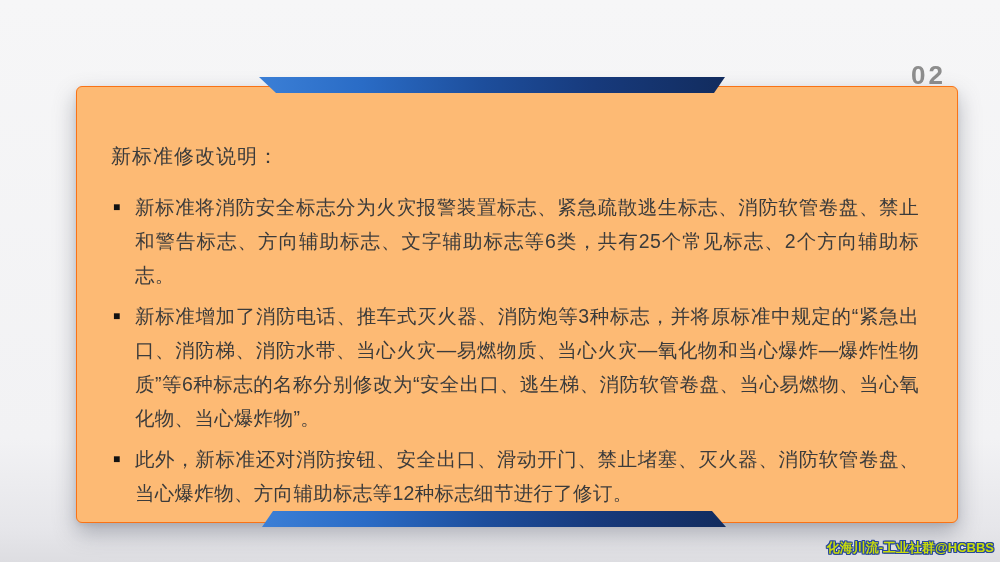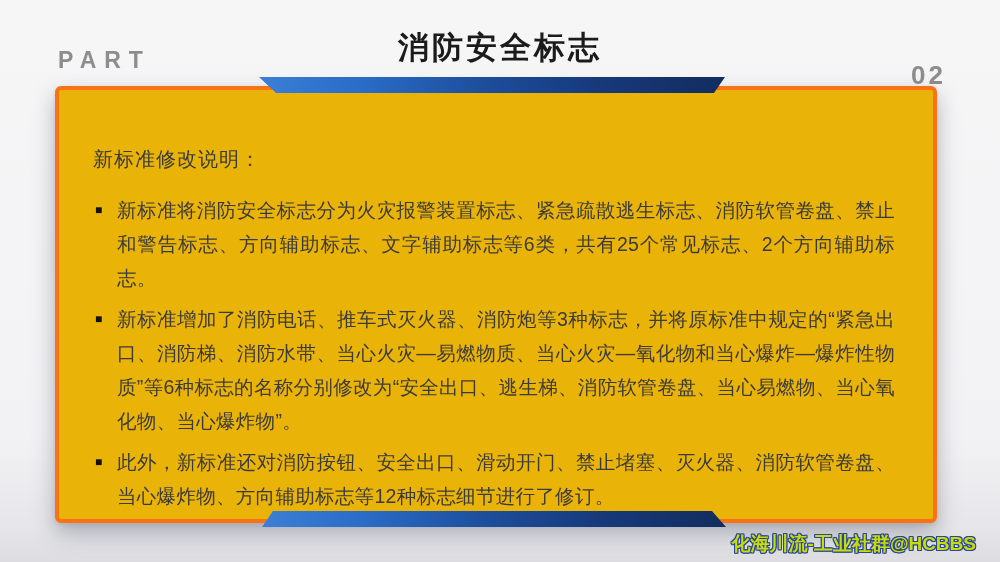--- a/index.html
+++ b/index.html
@@ -42,24 +42,24 @@
     left: 259px; top: 77px; width: 466px;
     clip-path: polygon(0 0, 100% 0, calc(100% - 11px) 100%, 17px 100%);
   }
   .accent-bar.bottom {
     left: 262px; top: 511px; width: 464px;
     clip-path: polygon(11px 0, calc(100% - 14px) 0, 100% 100%, 0 100%);
   }
 
   
   .card {
-    position: absolute; left: 55px; top: 86px;
+    position: absolute; left: 76px; top: 86px;
     width: 882px; height: 437px;
-    background: #eab308;
-    border: 4px solid #f97316;
+    background: #fdba74;
+    border: 1px solid #f97316;
     border-radius: 6px;
     box-shadow: 0 10px 22px rgba(95, 100, 112, 0.45), 0 2px 5px rgba(0,0,0,0.08);
     box-sizing: border-box;
     padding: 56px 38px 0 34px;
     z-index: 2;
   }
   .heading {
     font-size: 20px; color: #3b3b3b;
     letter-spacing: 1px;
   }
@@ -77,38 +77,36 @@
     color: #121212;
   }
   .btext {
     flex: 1;
     text-align: justify;
     text-align-last: left;
   }
 
   
   .watermark {
-    position: absolute; right: 24px; bottom: 5px;
-    font-size: 19px; font-weight: 700;
+    position: absolute; right: 6px; bottom: 5px;
+    font-size: 13px; font-weight: 700;
     color: #c9dc0a;
     text-shadow:
       1px 0 0 #27479c, -1px 0 0 #27479c,
       0 1px 0 #27479c, 0 -1px 0 #27479c,
       1px 1px 0 #27479c, -1px -1px 0 #27479c,
       1px -1px 0 #27479c, -1px 1px 0 #27479c;
     z-index: 4;
   }
 </style>
 </head>
 <body>
 
 <div class="slide">
 
-  <span class="part">PART</span>
-  <h1 class="title">消防安全标志</h1>
   <span class="pagenum">02</span>
 
   <div class="accent-bar top"></div>
 
   <div class="card">
     <div class="heading">新标准修改说明：</div>
     <div class="bullets">
       <div class="bullet">
         <span class="marker">■</span>
         <span class="btext">新标准将消防安全标志分为火灾报警装置标志、紧急疏散逃生标志、消防软管卷盘、禁止和警告标志、方向辅助标志、文字辅助标志等6类，共有25个常见标志、2个方向辅助标志。</span>

